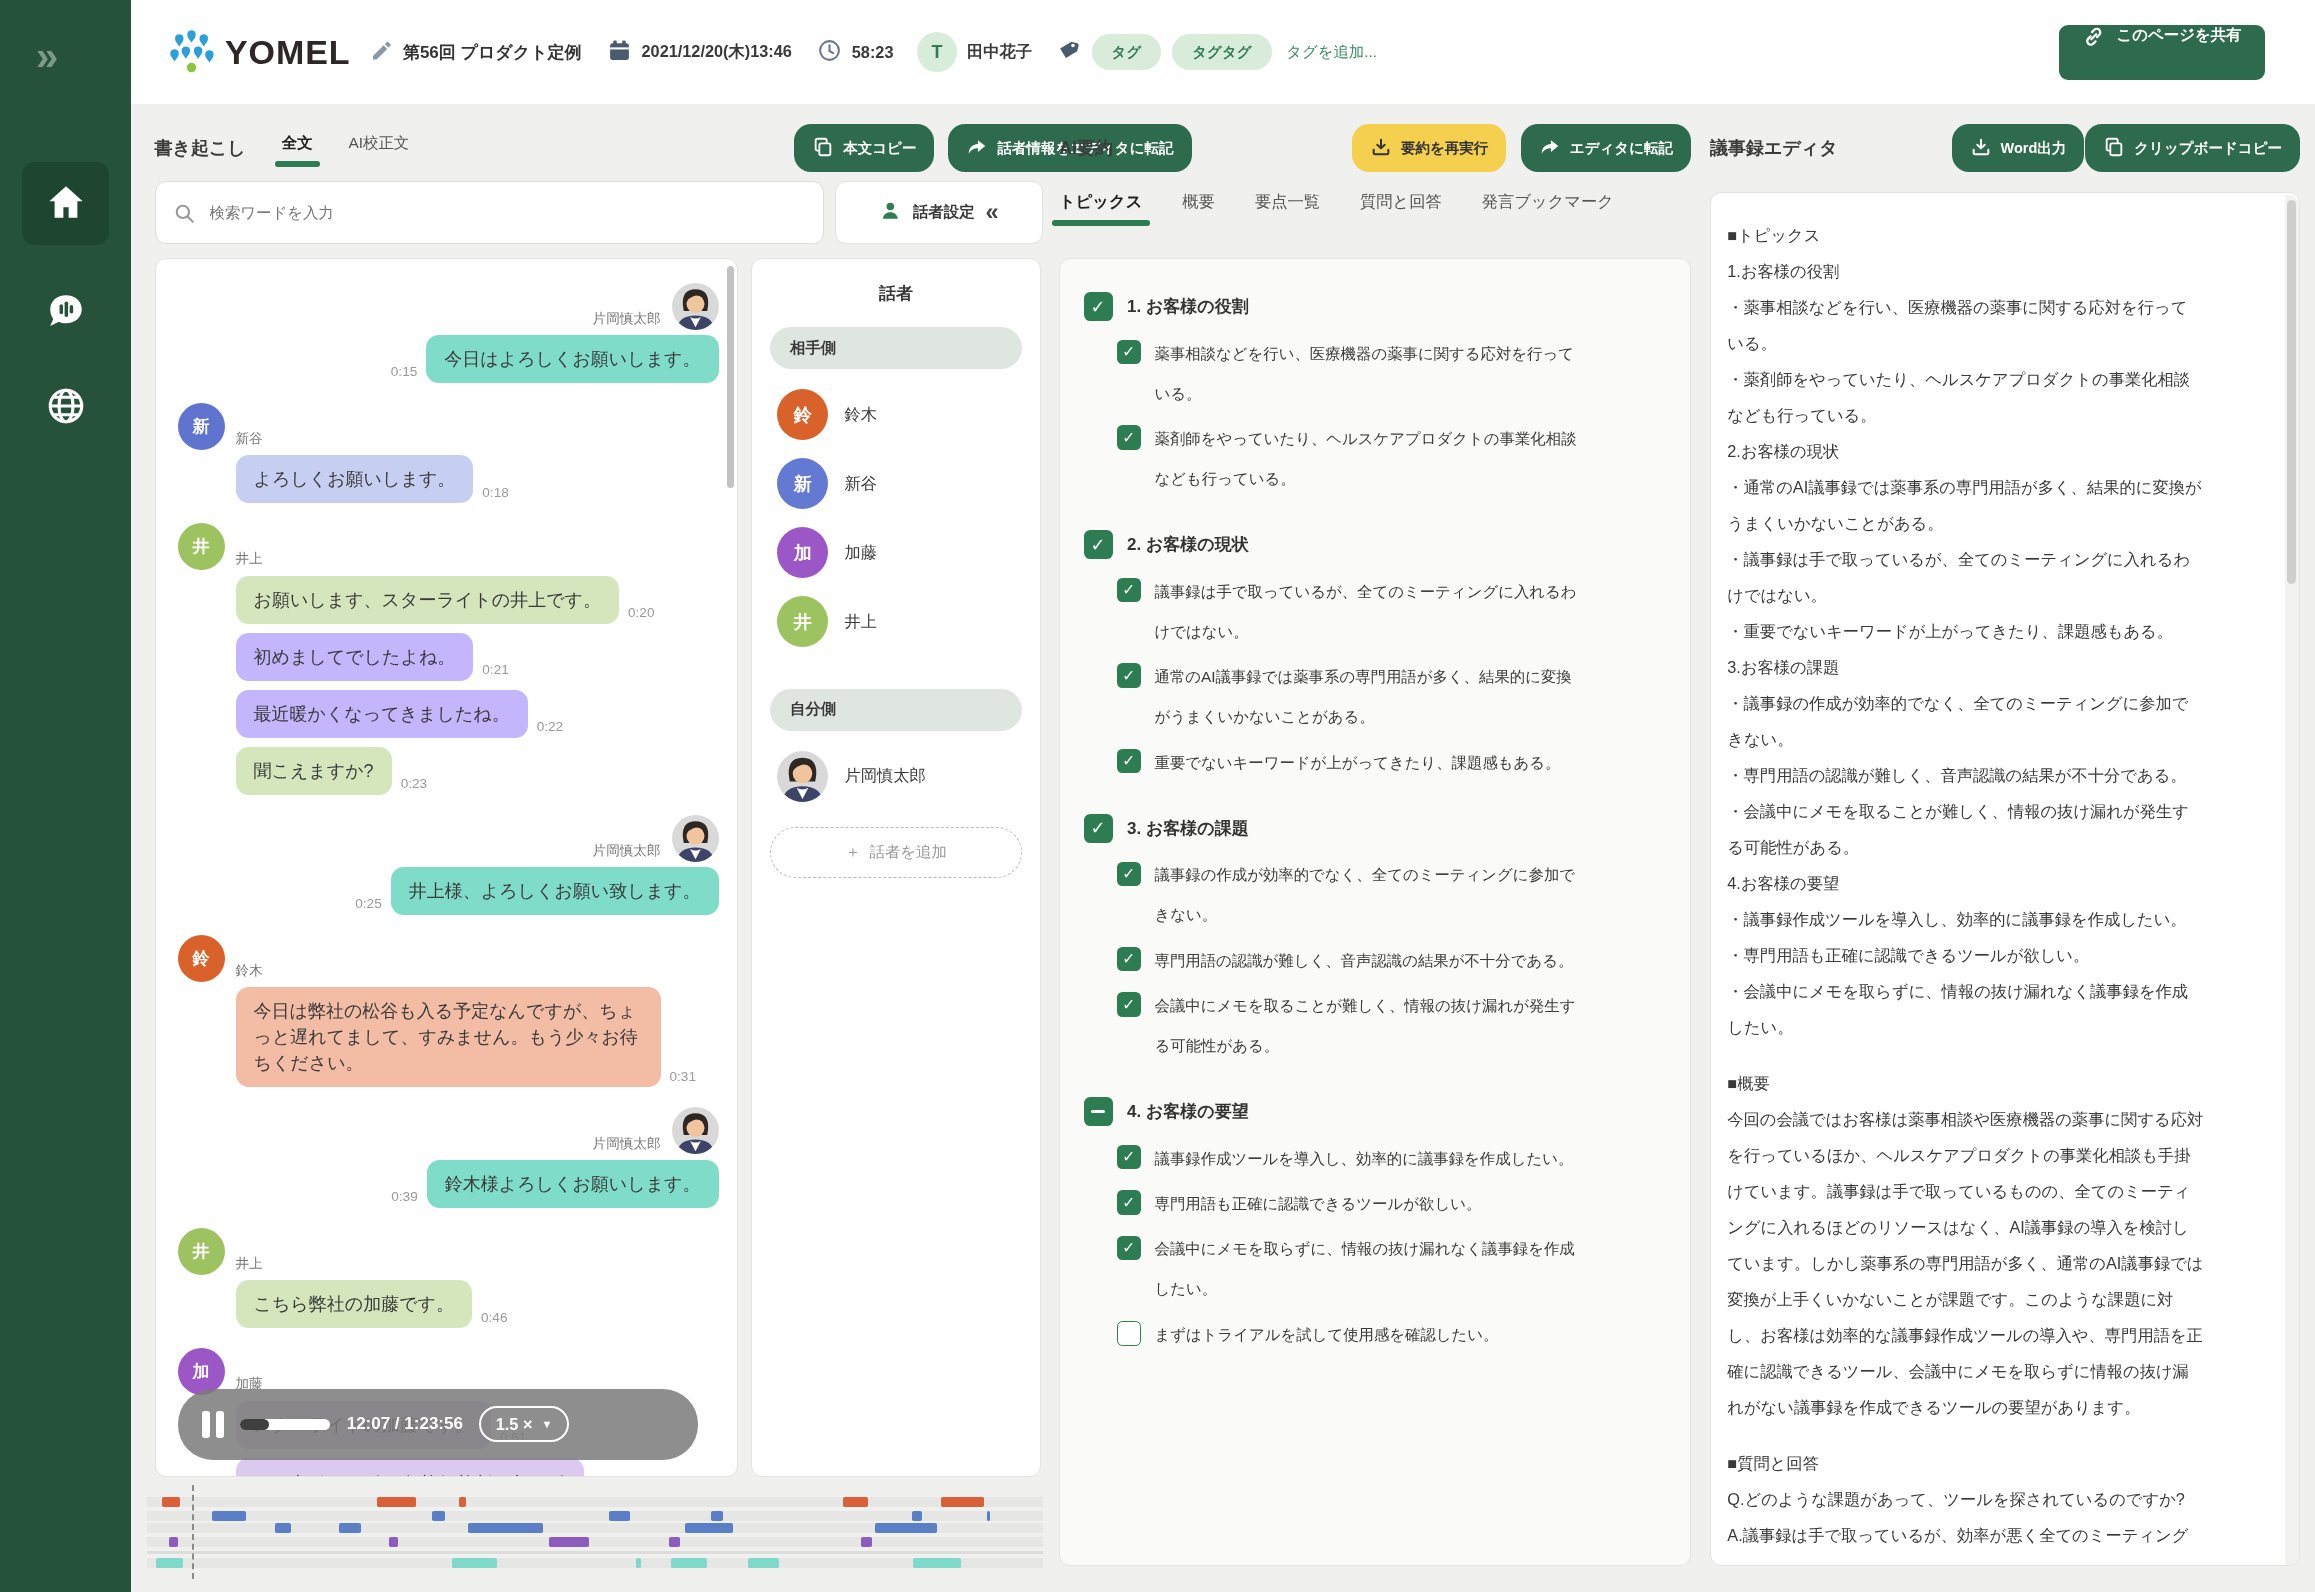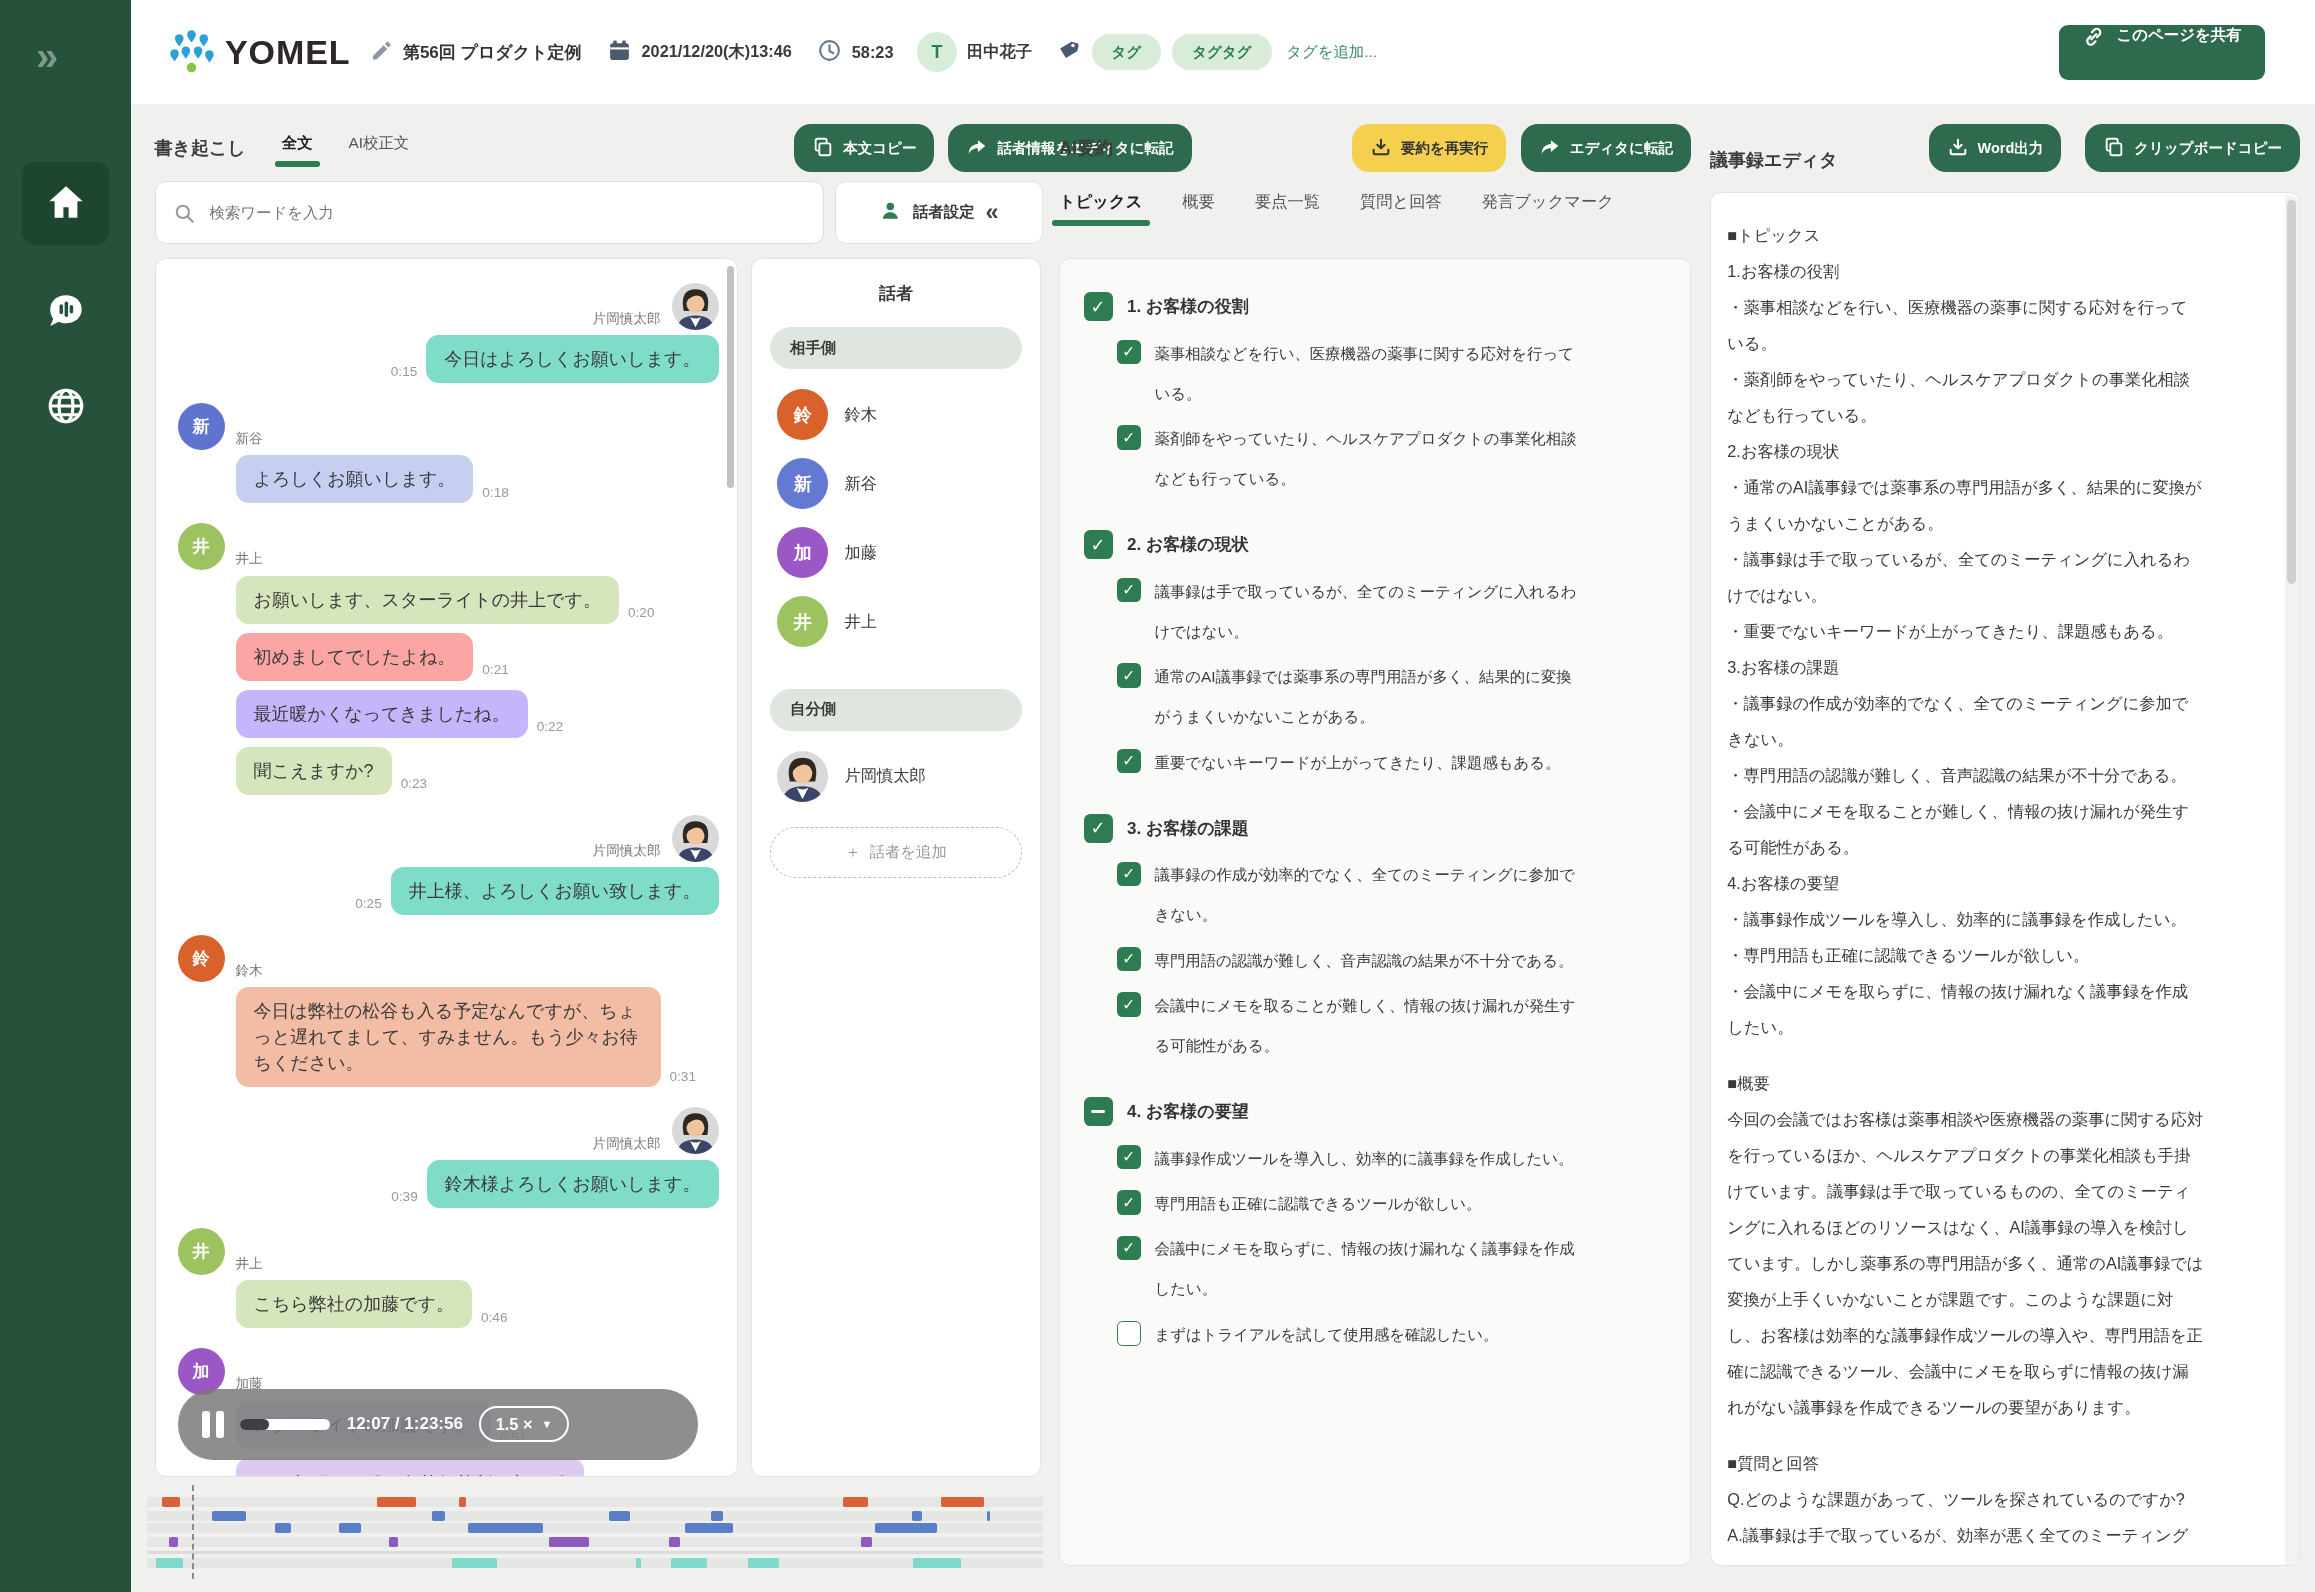--- a/index.html
+++ b/index.html
@@ -303,21 +303,21 @@
           <div class="msg left">
             <div class="msg-head">
               <div class="avatar-initial" style="background: rgb(156, 195, 95);">井</div>
               <span class="msg-name">井上</span>
             </div>
             <div class="bubble-row">
               <div class="bubble" style="background: rgb(213, 230, 189);">お願いします、スターライトの井上です。</div>
               <span class="msg-time">0:20</span>
             </div>
             <div class="bubble-row">
-              <div class="bubble" style="background: #fca5a5;">初めましてでしたよね。</div>
+              <div class="bubble" style="background: #c4b5fd;">初めましてでしたよね。</div>
               <span class="msg-time">0:21</span>
             </div>
             <div class="bubble-row">
               <div class="bubble" style="background: #c4b5fd;">最近暖かくなってきましたね。</div>
               <span class="msg-time">0:22</span>
             </div>
             <div class="bubble-row">
               <div class="bubble" style="background: rgb(213, 230, 189);">聞こえますか?</div>
               <span class="msg-time">0:23</span>
             </div>
@@ -577,21 +577,21 @@
               <span class="i-label">会議中にメモを取らずに、情報の抜け漏れなく議事録を作成したい。</span>
             </div>
             <div class="chk-item">
               <span class="cb small unchecked"></span>
               <span class="i-label">まずはトライアルを試して使用感を確認したい。</span>
             </div>
           </div>
         </div>
     </div>
 
-    <div class="row-head" style="left:1579px; top:20px; width:590px; gap:24px;align-items:flex-end;">
+    <div class="row-head" style="left:1579px; top:20px; width:590px; gap:1px;">
       <span class="panel-title">議事録エディタ</span>
       <span class="spacer"></span>
       <button class="btn green">
         <span>
           <svg viewBox="0 0 24 24" width="22" height="22" fill="none" stroke="#fff" stroke-width="2.2" stroke-linecap="round" stroke-linejoin="round">
               <path d="M12 4v9"></path>
               <path d="M8 9.5L12 13.5 16 9.5"></path>
               <path d="M4 15v3.5A1.5 1.5 0 0 0 5.5 20h13a1.5 1.5 0 0 0 1.5-1.5V15"></path>
             </svg>
         </span>

